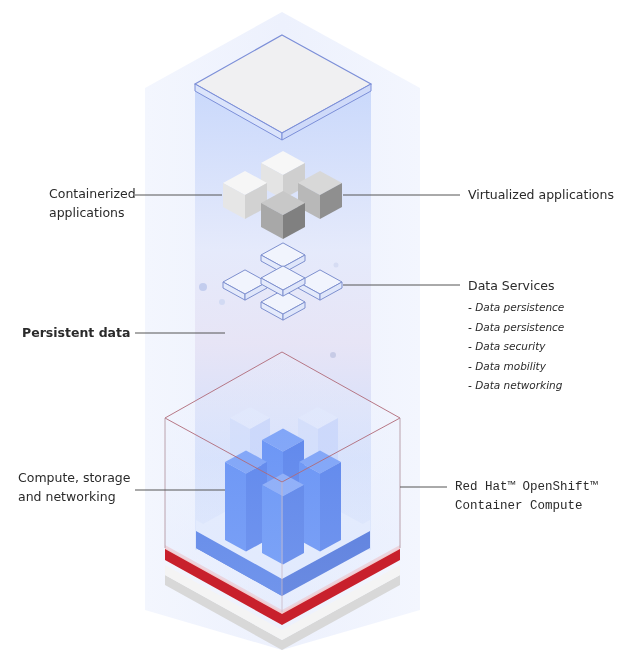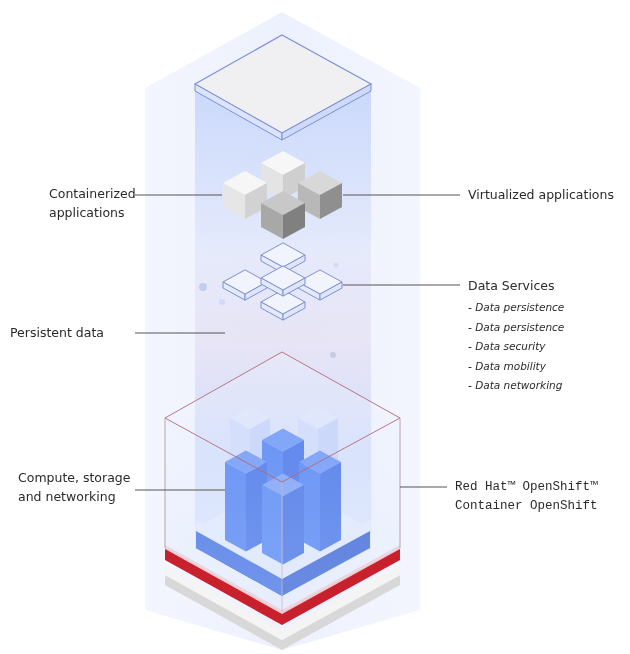--- a/index.html
+++ b/index.html
@@ -169,21 +169,21 @@
     <line x1="135" y1="333" x2="225" y2="333" stroke="#555" stroke-width="1"></line>
     <line x1="135" y1="490" x2="225" y2="490" stroke="#555" stroke-width="1"></line>
     <line x1="400" y1="487" x2="447" y2="487" stroke="#555" stroke-width="1"></line>
   </g>
 </svg>
 
 <div class="label lbl-l" style="left:18px; top:184px;margin-left:31px;">
   <div>Containerized</div>
   <div>applications</div>
 </div>
-<div class="label lbl-l" style="left:10px; top:323px;">
+<div class="label lbl-l" style="left:22px; top:323px;font-weight:bold;">
   <div>Persistent data</div>
 </div>
 <div class="label lbl-l" style="left:18px; top:468px;">
   <div>Compute, storage</div>
   <div>and networking</div>
 </div>
 
 <div class="label" style="left:468px; top:185px;">
   <div>Virtualized applications</div>
 </div>
@@ -192,14 +192,14 @@
 </div>
 <div class="sub" style="left:468px; top:298px;font-style:italic;">
   <div>- Data persistence</div>
   <div>- Data persistence</div>
   <div>- Data security</div>
   <div>- Data mobility</div>
   <div>- Data networking</div>
 </div>
 <div class="label" style="left:455px; top:478px;font-family:Liberation Mono, monospace;">
   <div>Red Hat™ OpenShift™</div>
-  <div>Container OpenShift</div>
+  <div>Container Compute</div>
 </div>
 
 </body></html>

